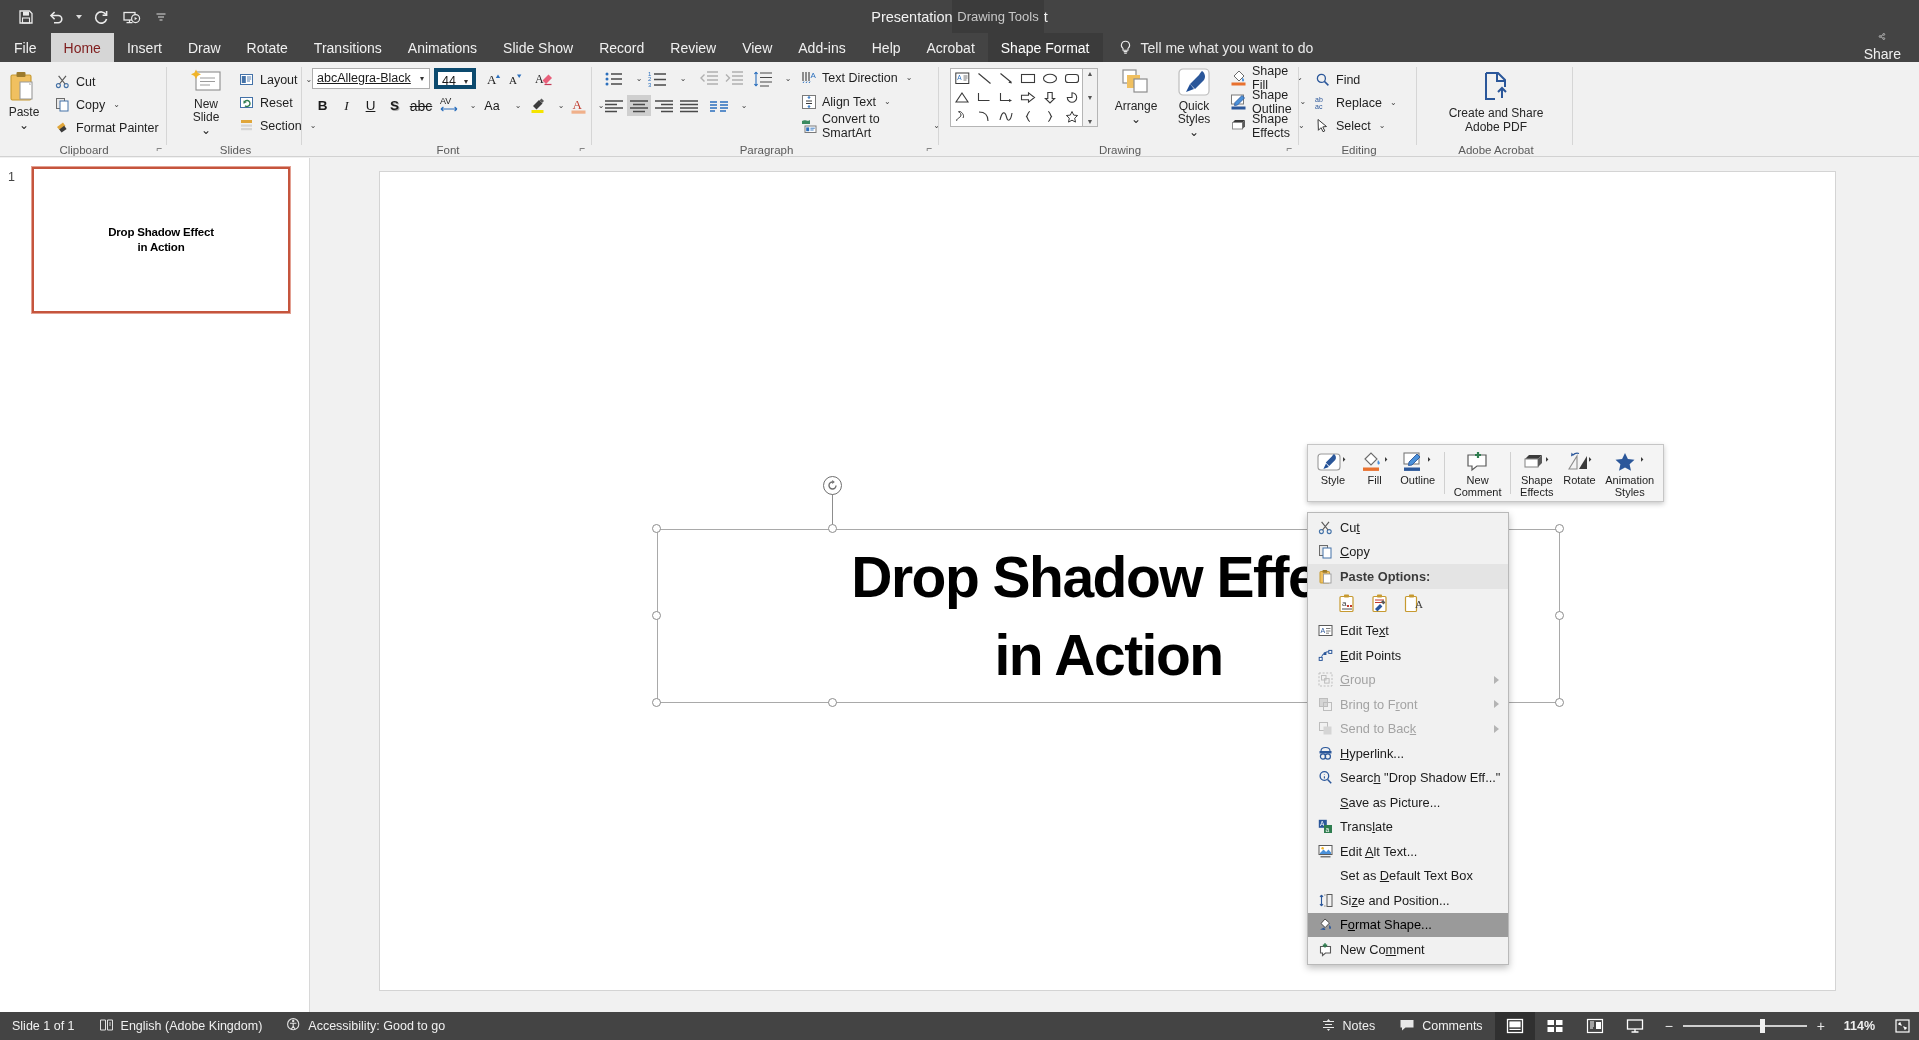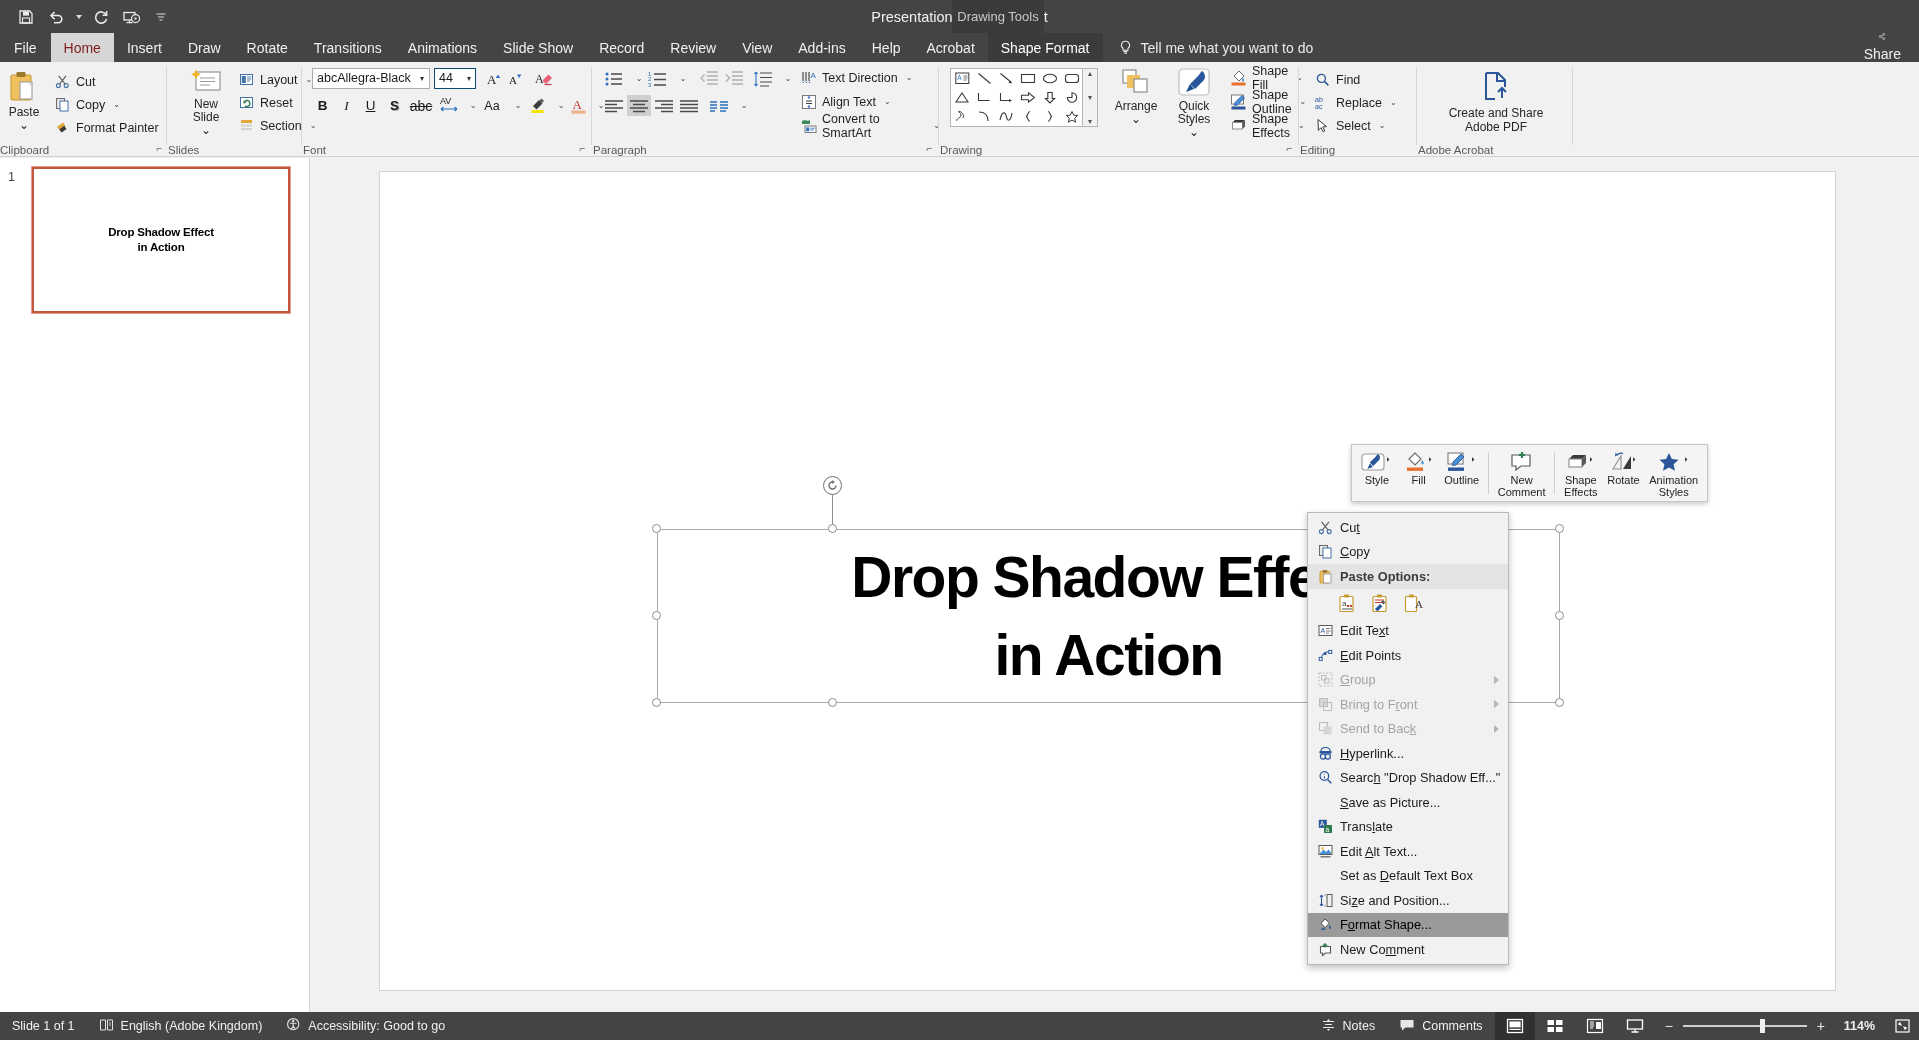--- a/index.html
+++ b/index.html
@@ -74,21 +74,21 @@
     font-size:14px; color:#f0f0f0; padding:0 10px;flex-direction:column;
   }
 
   
   .ribbon {
     position:absolute; left:0; top:62px; width:1919px; height:95px;
     background:#f1f1f1; border-bottom:1px solid #d2d2d2;
   }
   .rgroup { position:absolute; top:0; height:95px; }
   .rgroup-label {
-    position:absolute; bottom:1px; left:0; right:0; text-align:left;
+    position:absolute; bottom:1px; left:0; right:0; text-align:center;
     font-size:11.5px; color:#5a5a5a;
   }
   .rgroup-sep { position:absolute; top:5px; width:1px; height:78px; background:#d6d6d6; }
   .dlg-launch {
     position:absolute; bottom:2px; right:2px; width:13px; height:13px;
     color:#666; font-size:10px; line-height:13px; text-align:center;
   }
 
   .btn-big {
     display:flex; flex-direction:column; align-items:center; justify-content:flex-start;
@@ -97,28 +97,28 @@
   .btn-big .glyph { display:flex; align-items:center; justify-content:center; }
   .cap { margin-top:2px; }
 
   .btn-row { display:flex; align-items:center; gap:5px; font-size:12.5px; color:#1f1f1f; height:19px; }
   .btn-row .ic { width:17px; height:17px; display:flex; align-items:center; justify-content:center; flex:none;}
   .caret-sm { font-size:8px; color:#444; margin-left:3px; }
 
   
   .fontbox {
     position:absolute; width:118px; height:21px; background:#fff; border:1px solid #adadad;
-    font-size:12.5px; color:#1b1b1b; padding:2px 16px 0 4px; overflow:hidden; white-space:nowrap;
+    font-size:12.5px; color:#1b1b1b; padding:2px 16px 0 4px; overflow:hidden; white-space:nowrap;text-decoration:underline;
   }
   .fontbox .dd {
     position:absolute; right:0; top:0; width:14px; height:19px;
     display:flex; align-items:center; justify-content:center; font-size:8px; color:#333;
   }
   .sizebox {
-    position:absolute; width:36px; height:21px; background:#fff; border:1px solid #0c4a6e;
+    position:absolute; width:36px; height:21px; background:#fff; border:4px solid #0c4a6e;
     font-size:12.5px; color:#1b1b1b; padding:2px 13px 0 4px;
   }
   .sizebox .dd { position:absolute; right:0; top:0; width:12px; height:19px;
     display:flex; align-items:center; justify-content:center; font-size:8px; color:#333; }
 
   .fbtn {
     width:21px; height:21px; display:flex; align-items:center; justify-content:center;
     font-size:13.5px; color:#1b1b1b;
   }
   .fbtn.sel { background:#cfcfcf; }
@@ -177,21 +177,21 @@
     border:1.6px solid #6f6f6f; background:#fff;
     display:flex; align-items:center; justify-content:center;
   }
   .rot-stem { position:absolute; width:1px; background:#8d8d8d; }
 
   
   .minibar {
     position:absolute; left:1307px; top:444px; width:357px; height:58px;
     background:#f4f4f4; border:1px solid #c6c6c6;
     box-shadow:0 2px 5px rgba(0,0,0,.22);
-    display:flex; align-items:stretch; padding:3px 4px;margin-left:44px;
+    display:flex; align-items:stretch; padding:3px 4px;
   }
   .mb-item {
     display:flex; flex-direction:column; align-items:center; justify-content:flex-start;
     font-size:11px; color:#1d1d1d; text-align:center; line-height:12px; padding:2px 5px 0; min-width:40px;
   }
   .mb-glyph { height:24px; display:flex; align-items:center; justify-content:center; }
   .mb-sep { width:1px; background:#d0d0d0; margin:4px 4px; }
 
   
   .ctxmenu {

